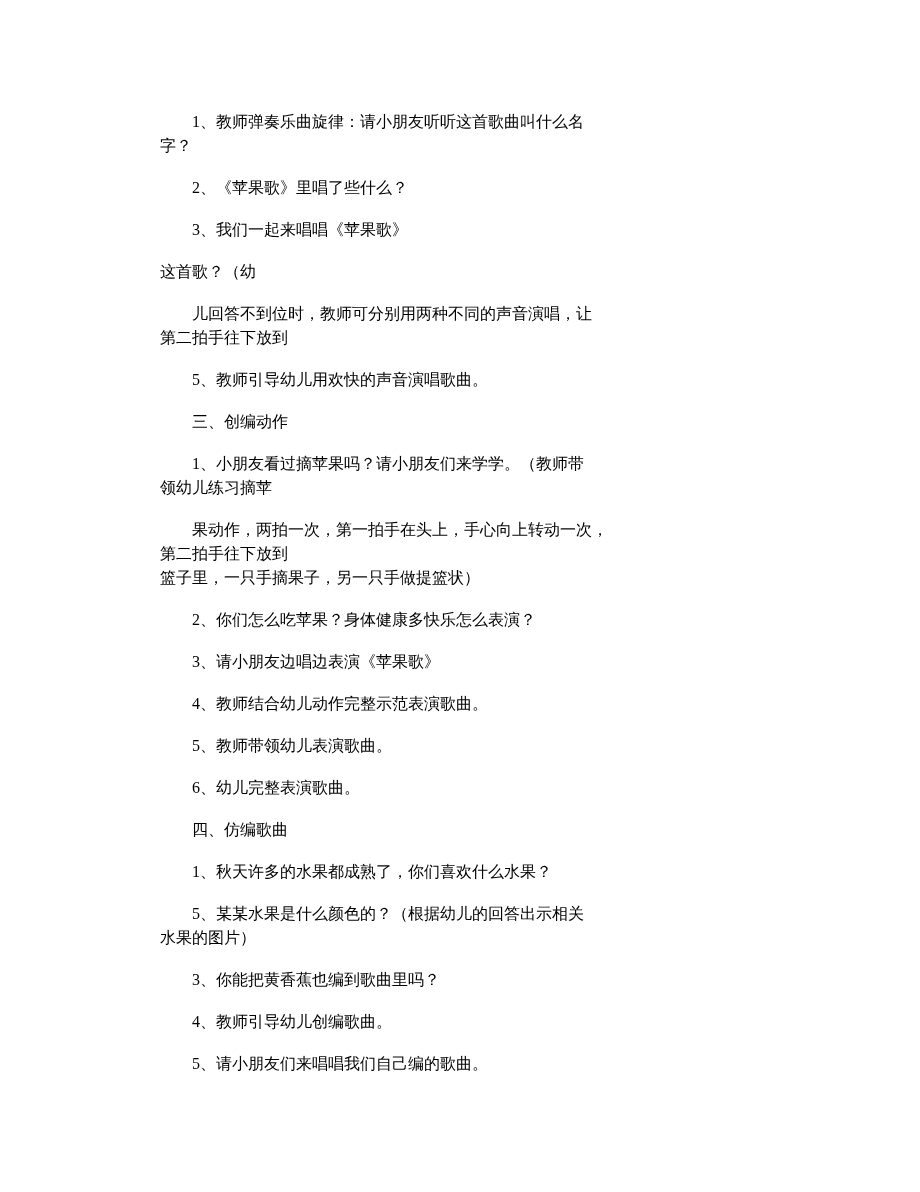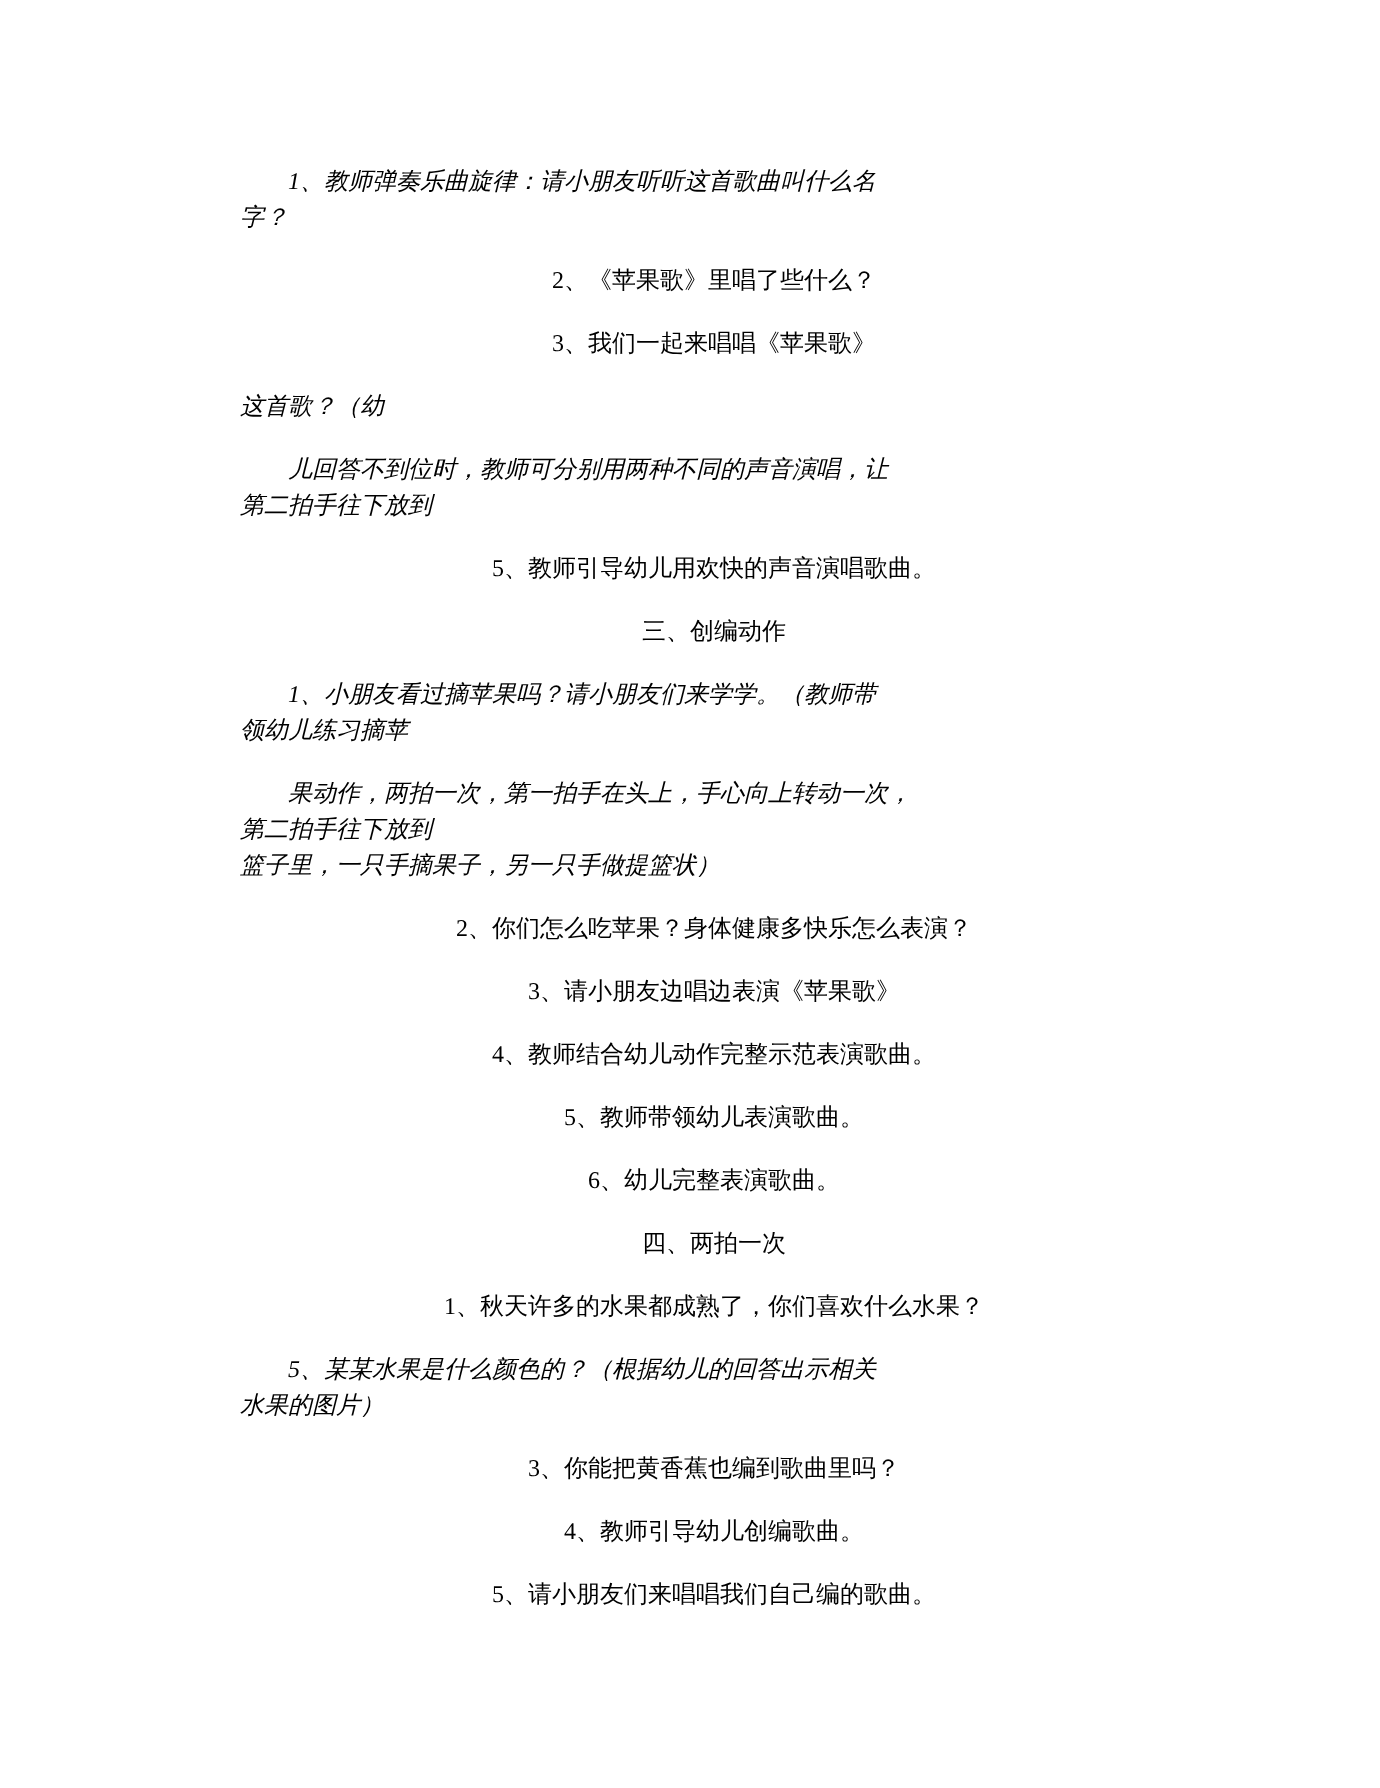--- a/index.html
+++ b/index.html
@@ -9,26 +9,24 @@
       height: 1192px;
       font-family: "SimSun", "宋体", serif;
       font-size: 16px;
       line-height: 1.5;
       color: #000000;
       padding: 110px 160px 60px 160px;
     }
     .para {
       margin-bottom: 18px;
       text-indent: 2em;
-      text-align: center;
     }
     .para-flush {
       margin-bottom: 18px;
       text-indent: 0;
-      font-style: italic;
     }
     .multi-line {
       text-indent: 2em;
     }
     .cont {
       text-indent: 0;
     }
   </style>
 </head>
 <body>
@@ -69,21 +67,21 @@
 <div class="para">2、你们怎么吃苹果？身体健康多快乐怎么表演？</div>
 
 <div class="para">3、请小朋友边唱边表演《苹果歌》</div>
 
 <div class="para">4、教师结合幼儿动作完整示范表演歌曲。</div>
 
 <div class="para">5、教师带领幼儿表演歌曲。</div>
 
 <div class="para">6、幼儿完整表演歌曲。</div>
 
-<div class="para">四、两拍一次</div>
+<div class="para">四、仿编歌曲</div>
 
 <div class="para">1、秋天许多的水果都成熟了，你们喜欢什么水果？</div>
 
 <div class="para-flush">
   <div class="multi-line">5、某某水果是什么颜色的？（根据幼儿的回答出示相关</div>
   <div class="cont">水果的图片）</div>
 </div>
 
 <div class="para">3、你能把黄香蕉也编到歌曲里吗？</div>
 

